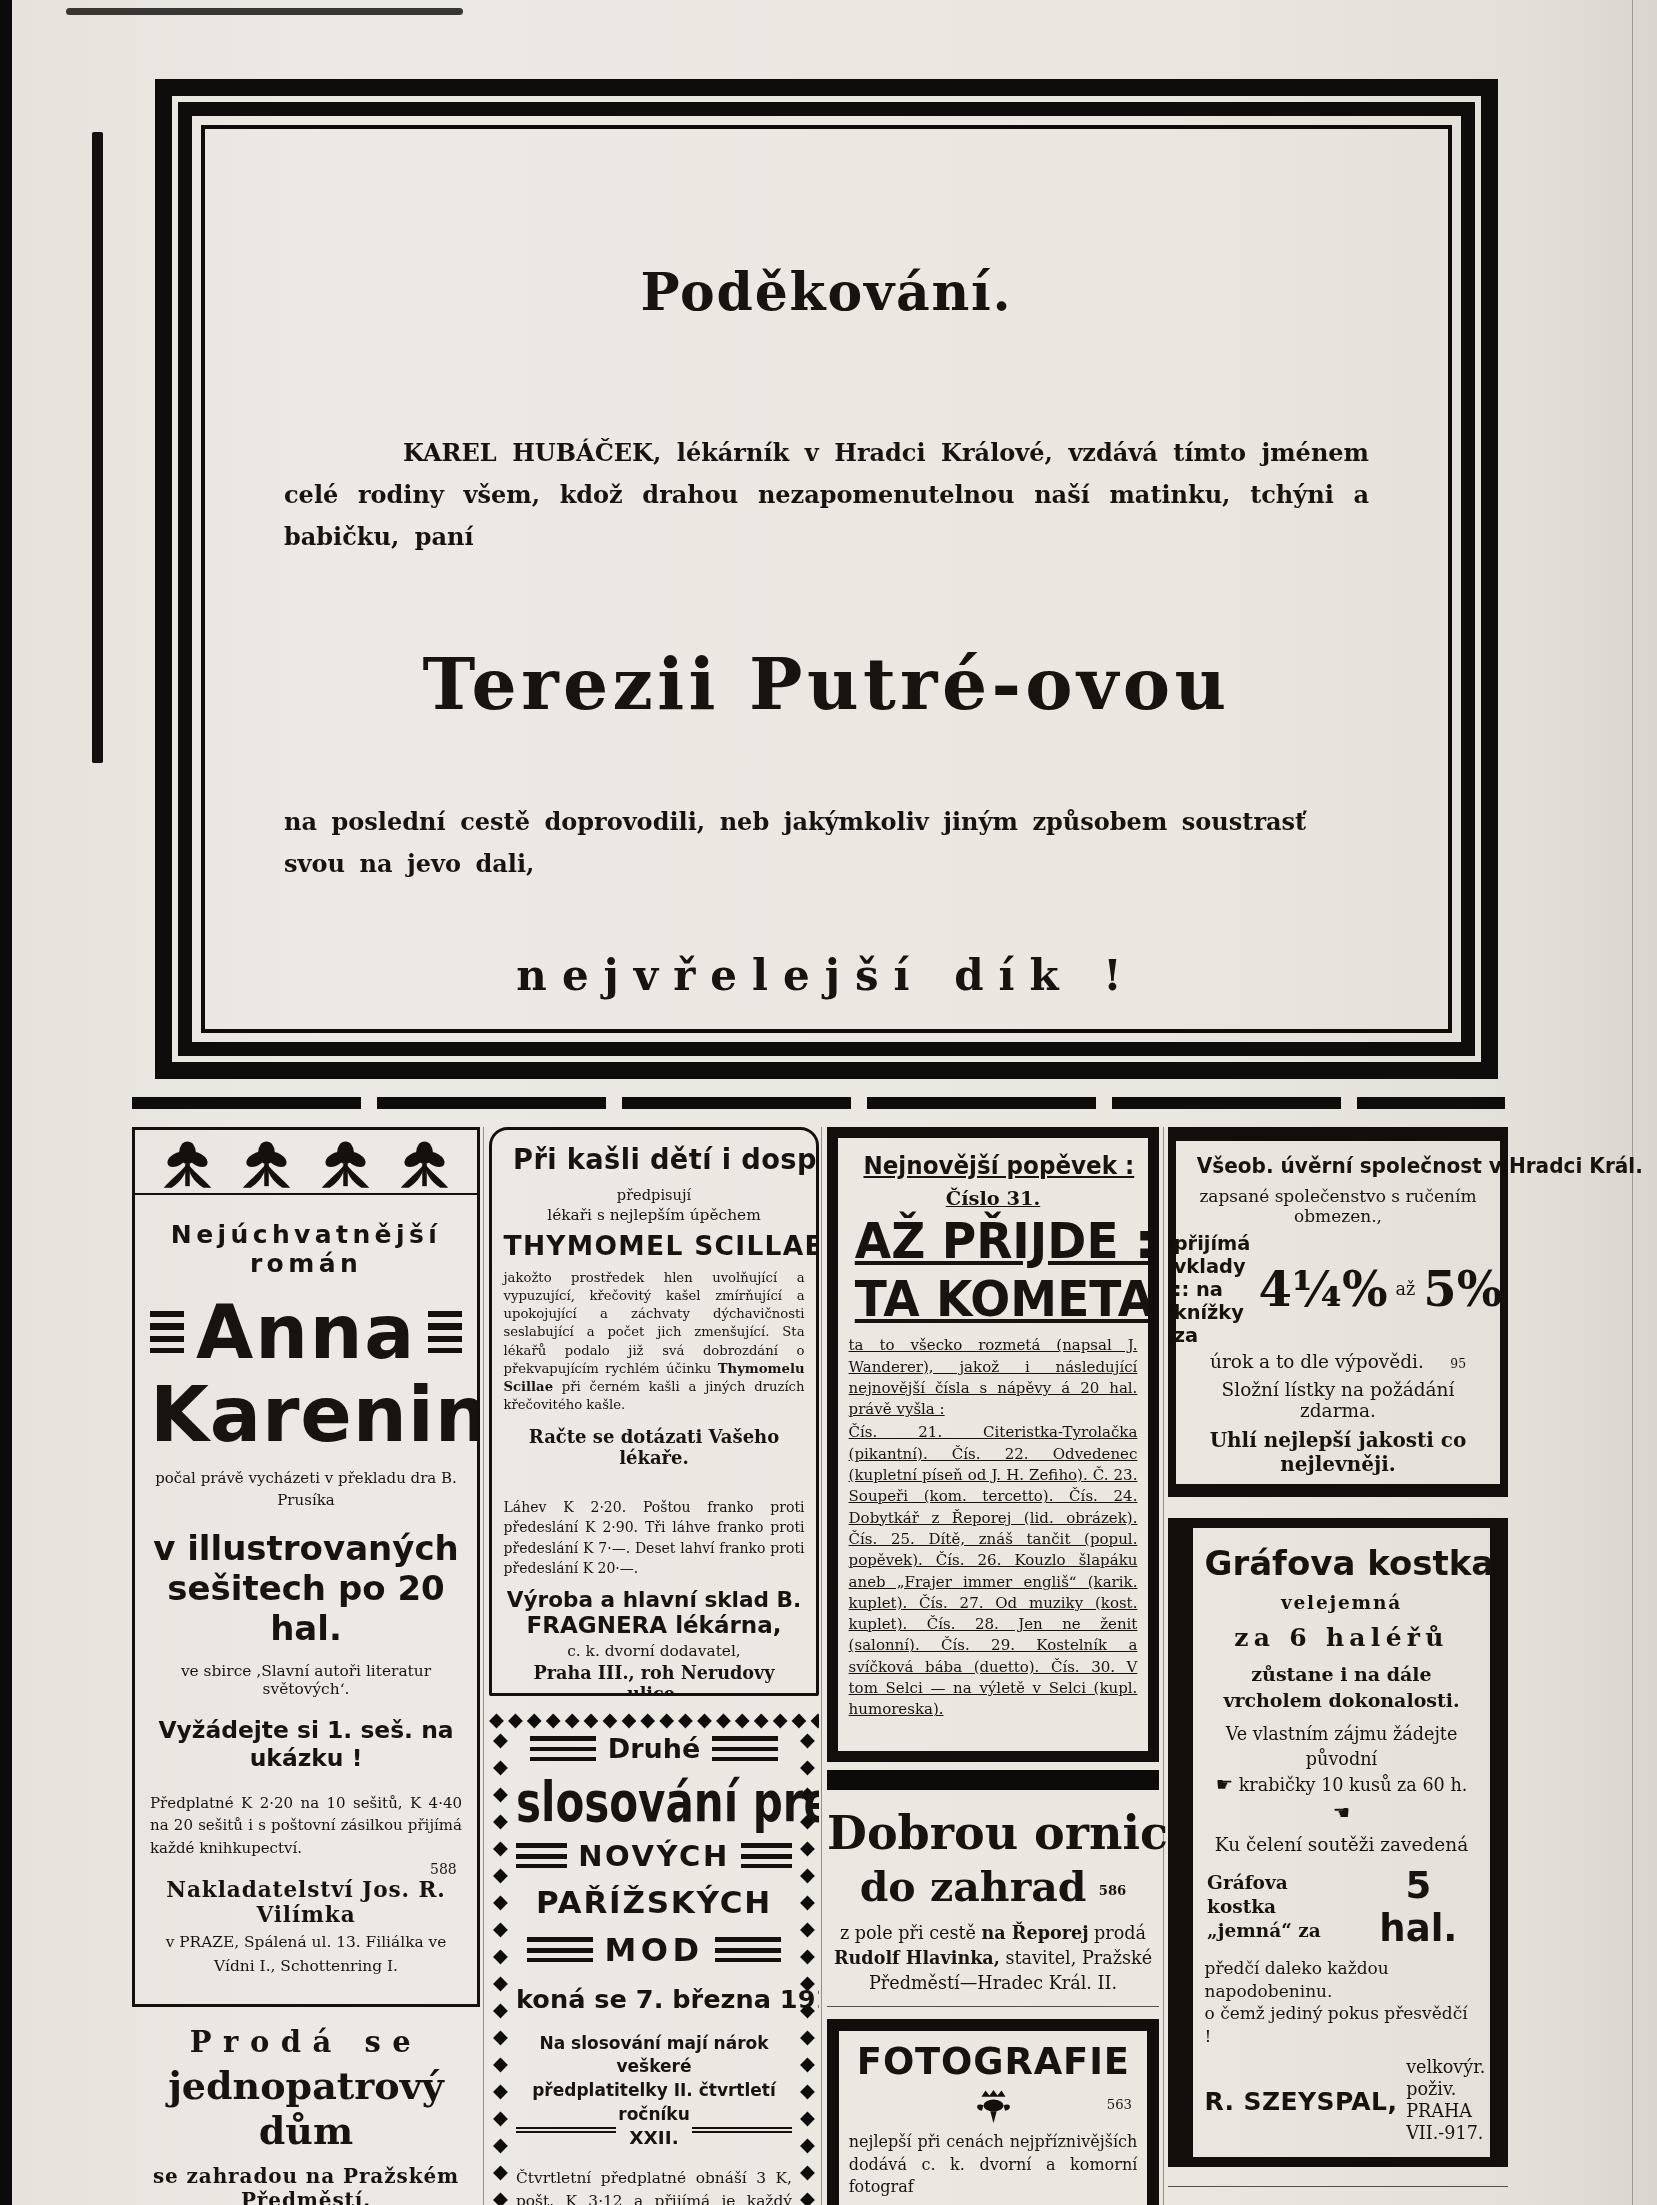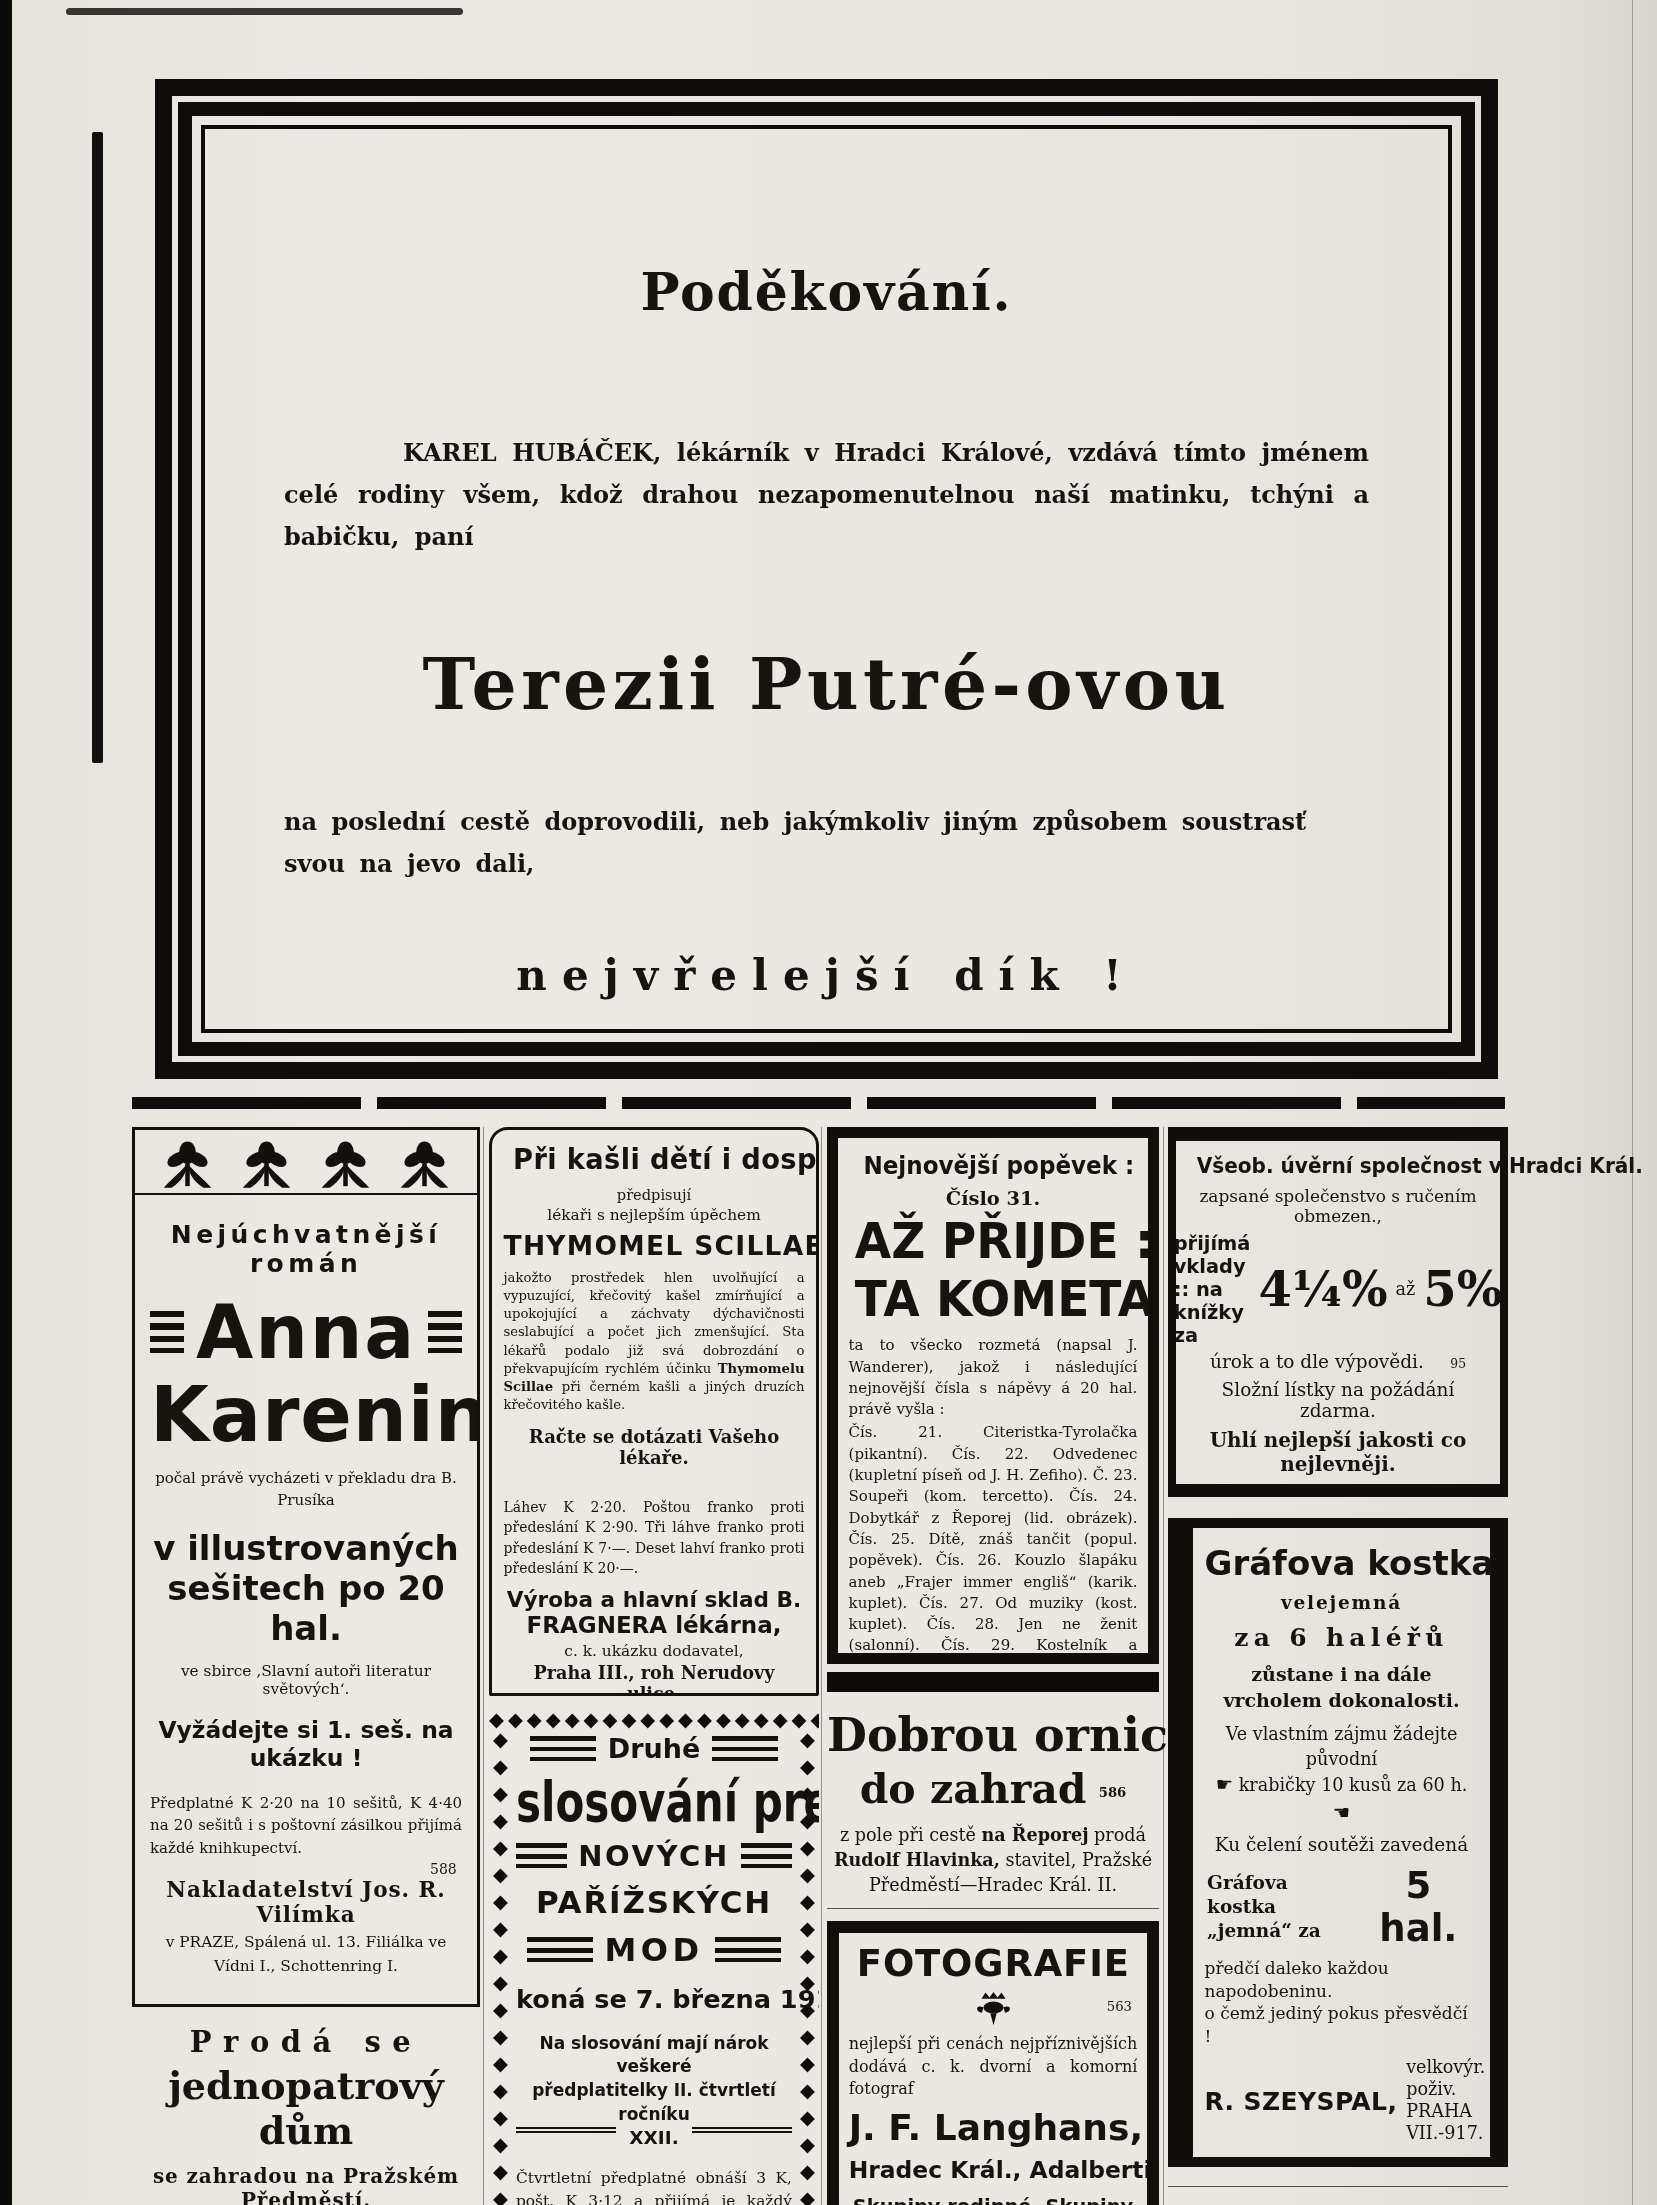--- a/index.html
+++ b/index.html
@@ -92,21 +92,21 @@
   .fash-b2 { font-size:29px; font-weight:bold; letter-spacing:2.6px; }
   .fash-b3 { margin-top:11.5px; font-size:31px; font-weight:bold; letter-spacing:1.8px; white-space:nowrap; }
   .fash-b4 { font-size:32px; font-weight:bold; letter-spacing:4.4px; }
   .fash-date { margin-top:15px; font-size:25.6px; font-weight:bold; white-space:nowrap; }
   .fash-note { margin-top:17.6px; font-size:17px; font-weight:bold; text-align:center; line-height:1.4; }
   .fash-note-mid { display:flex; align-items:flex-start; gap:13.2px; justify-content:center; font-size:18.5px; font-weight:bold; }
   .dbl-rule { flex:1; height:6.2px; border-top:2.2px solid #14110d; border-bottom:2.2px solid #14110d; }
   .fash-body { margin-top:19.4px; font-size:15.4px; line-height:1.5; text-align:justify; }
 
   
-  .kometa-box { border:11.5px solid #110e0b; height:537px; overflow:hidden; padding:11.5px 10.6px 0; text-align:center; }
+  .kometa-box { border:11.5px solid #110e0b; height:635px; overflow:hidden; padding:11.5px 10.6px 0; text-align:center;text-decoration:underline; }
   .kom-k { font-size:25.6px; font-weight:bold; transform:scaleX(.9); transform-origin:center; white-space:nowrap; }
   .kom-no { margin-top:7px; font-size:19.4px; font-weight:bold; }
   .kom-big { margin-top:6.2px; font-size:49px; font-weight:bold; line-height:1.06; white-space:nowrap; transform:scaleX(.96); transform-origin:center; }
   .kom-intro { margin-top:9.7px; font-size:15px; line-height:1.42; text-align:justify; }
   .kom-list { margin-top:1.8px; font-size:15px; line-height:1.42; text-align:justify; }
   .band-under { height:20px; margin-top:8px; }
 
   
   .soil { margin-top:16px; text-align:center; }
   .soil-b1 { font-size:46px; font-weight:bold; white-space:nowrap; }
@@ -263,21 +263,21 @@
     <div class="thy-box">
       <div class="thy-head sans">Při kašli dětí i dospělých</div>
       <div class="thy-sub1">předpisují</div>
       <div class="thy-sub2">lékaři s nejlepším úpěchem</div>
       <div class="thy-product sans">THYMOMEL SCILLAE</div>
       <div class="thy-body"><span>jakožto prostředek hlen uvolňující a vypuzující, křečovitý kašel zmírňující a upokojující a záchvaty dýchavičnosti seslabující a počet jich zmenšující. Sta lékařů podalo již svá dobrozdání o překvapujícím rychlém účinku </span><b>Thymomelu Scillae</b><span> při černém kašli a jiných druzích křečovitého kašle.</span></div>
       <div class="thy-ask">Račte se dotázati Vašeho lékaře.</div>
       <div class="thy-prices">Láhev K 2·20. Poštou franko proti předeslání K 2·90. Tři láhve franko proti předeslání K 7·—. Deset lahví franko proti předeslání K 20·—.</div>
       <div class="thy-made1 sans">Výroba a hlavní sklad B.</div>
       <div class="thy-made2 sans">FRAGNERA lékárna,</div>
-      <div class="thy-made3">c. k. ukázku dodavatel,</div>
+      <div class="thy-made3">c. k. dvorní dodavatel,</div>
       <div class="thy-made4">Praha III., roh Nerudovy ulice.</div>
 
     </div>
 
     <div class="fashion">
       <div class="d-row d-top">◆◆◆◆◆◆◆◆◆◆◆◆◆◆◆◆◆◆◆◆◆◆</div>
 
       <div class="d-col d-left">◆◆◆◆◆◆◆◆◆◆◆◆◆◆◆◆◆◆◆◆◆◆</div>
       <div class="d-col d-right">◆◆◆◆◆◆◆◆◆◆◆◆◆◆◆◆◆◆◆◆◆◆</div>
       <div class="fashion-inner">

